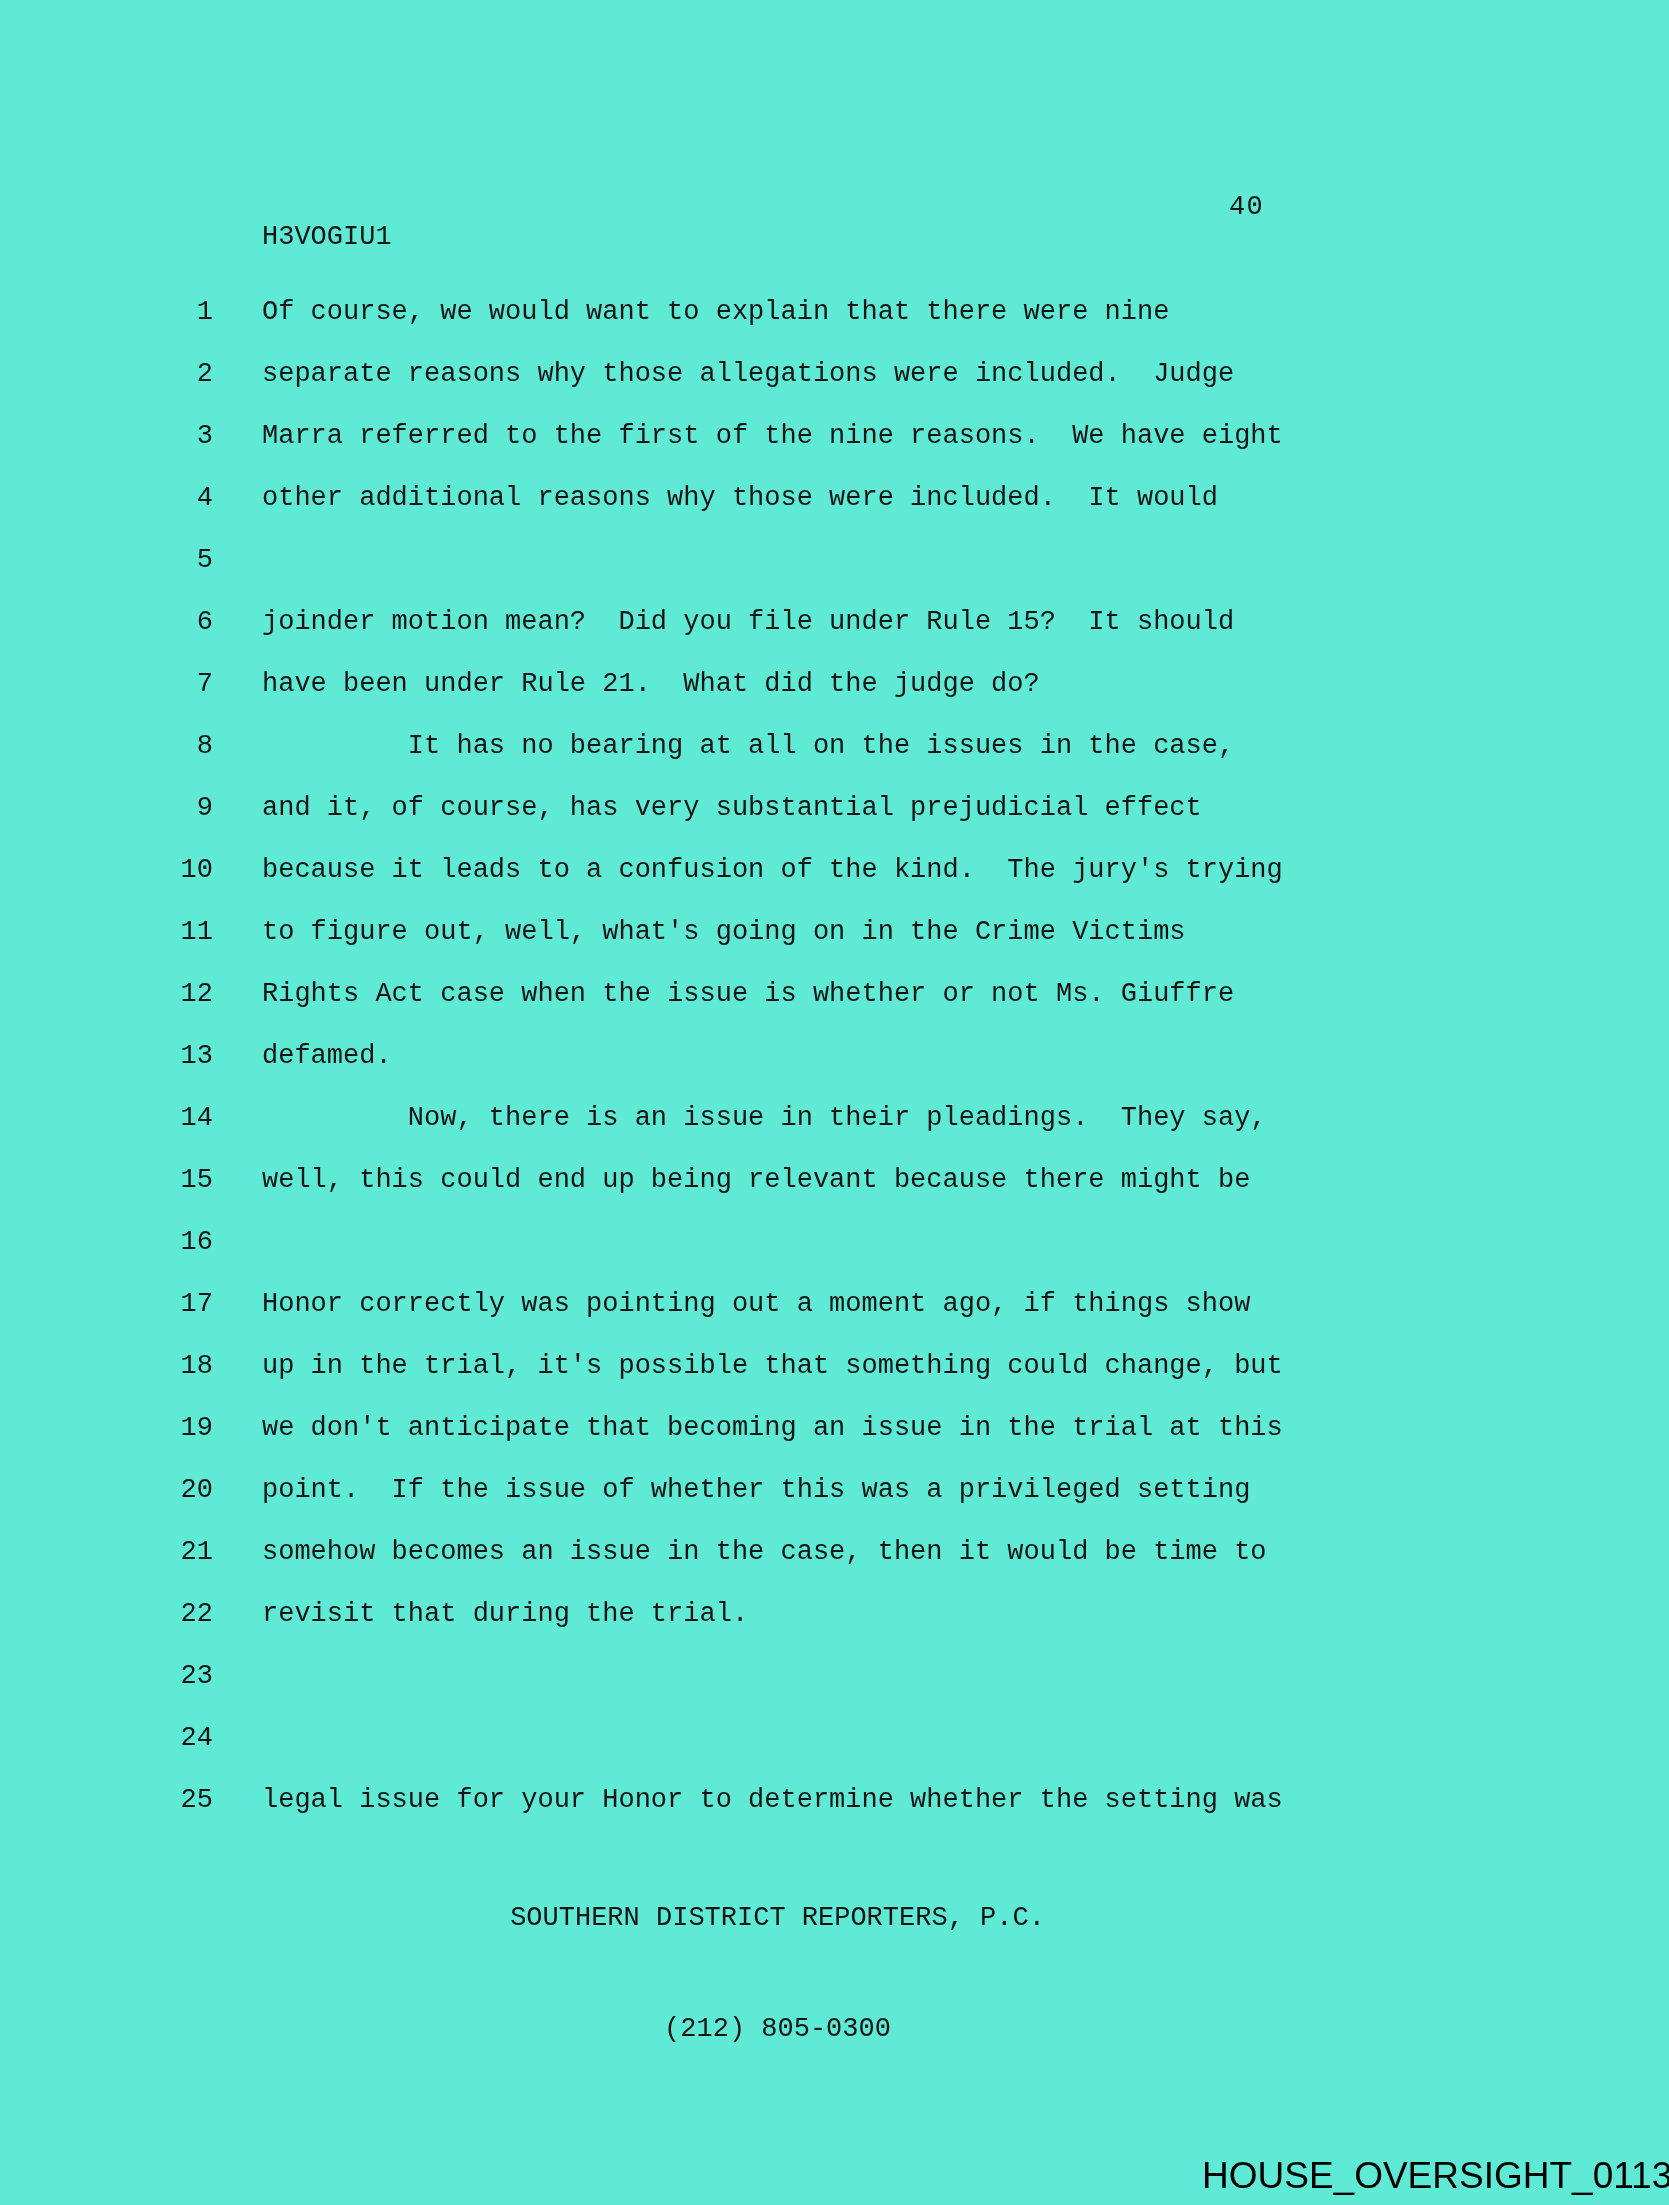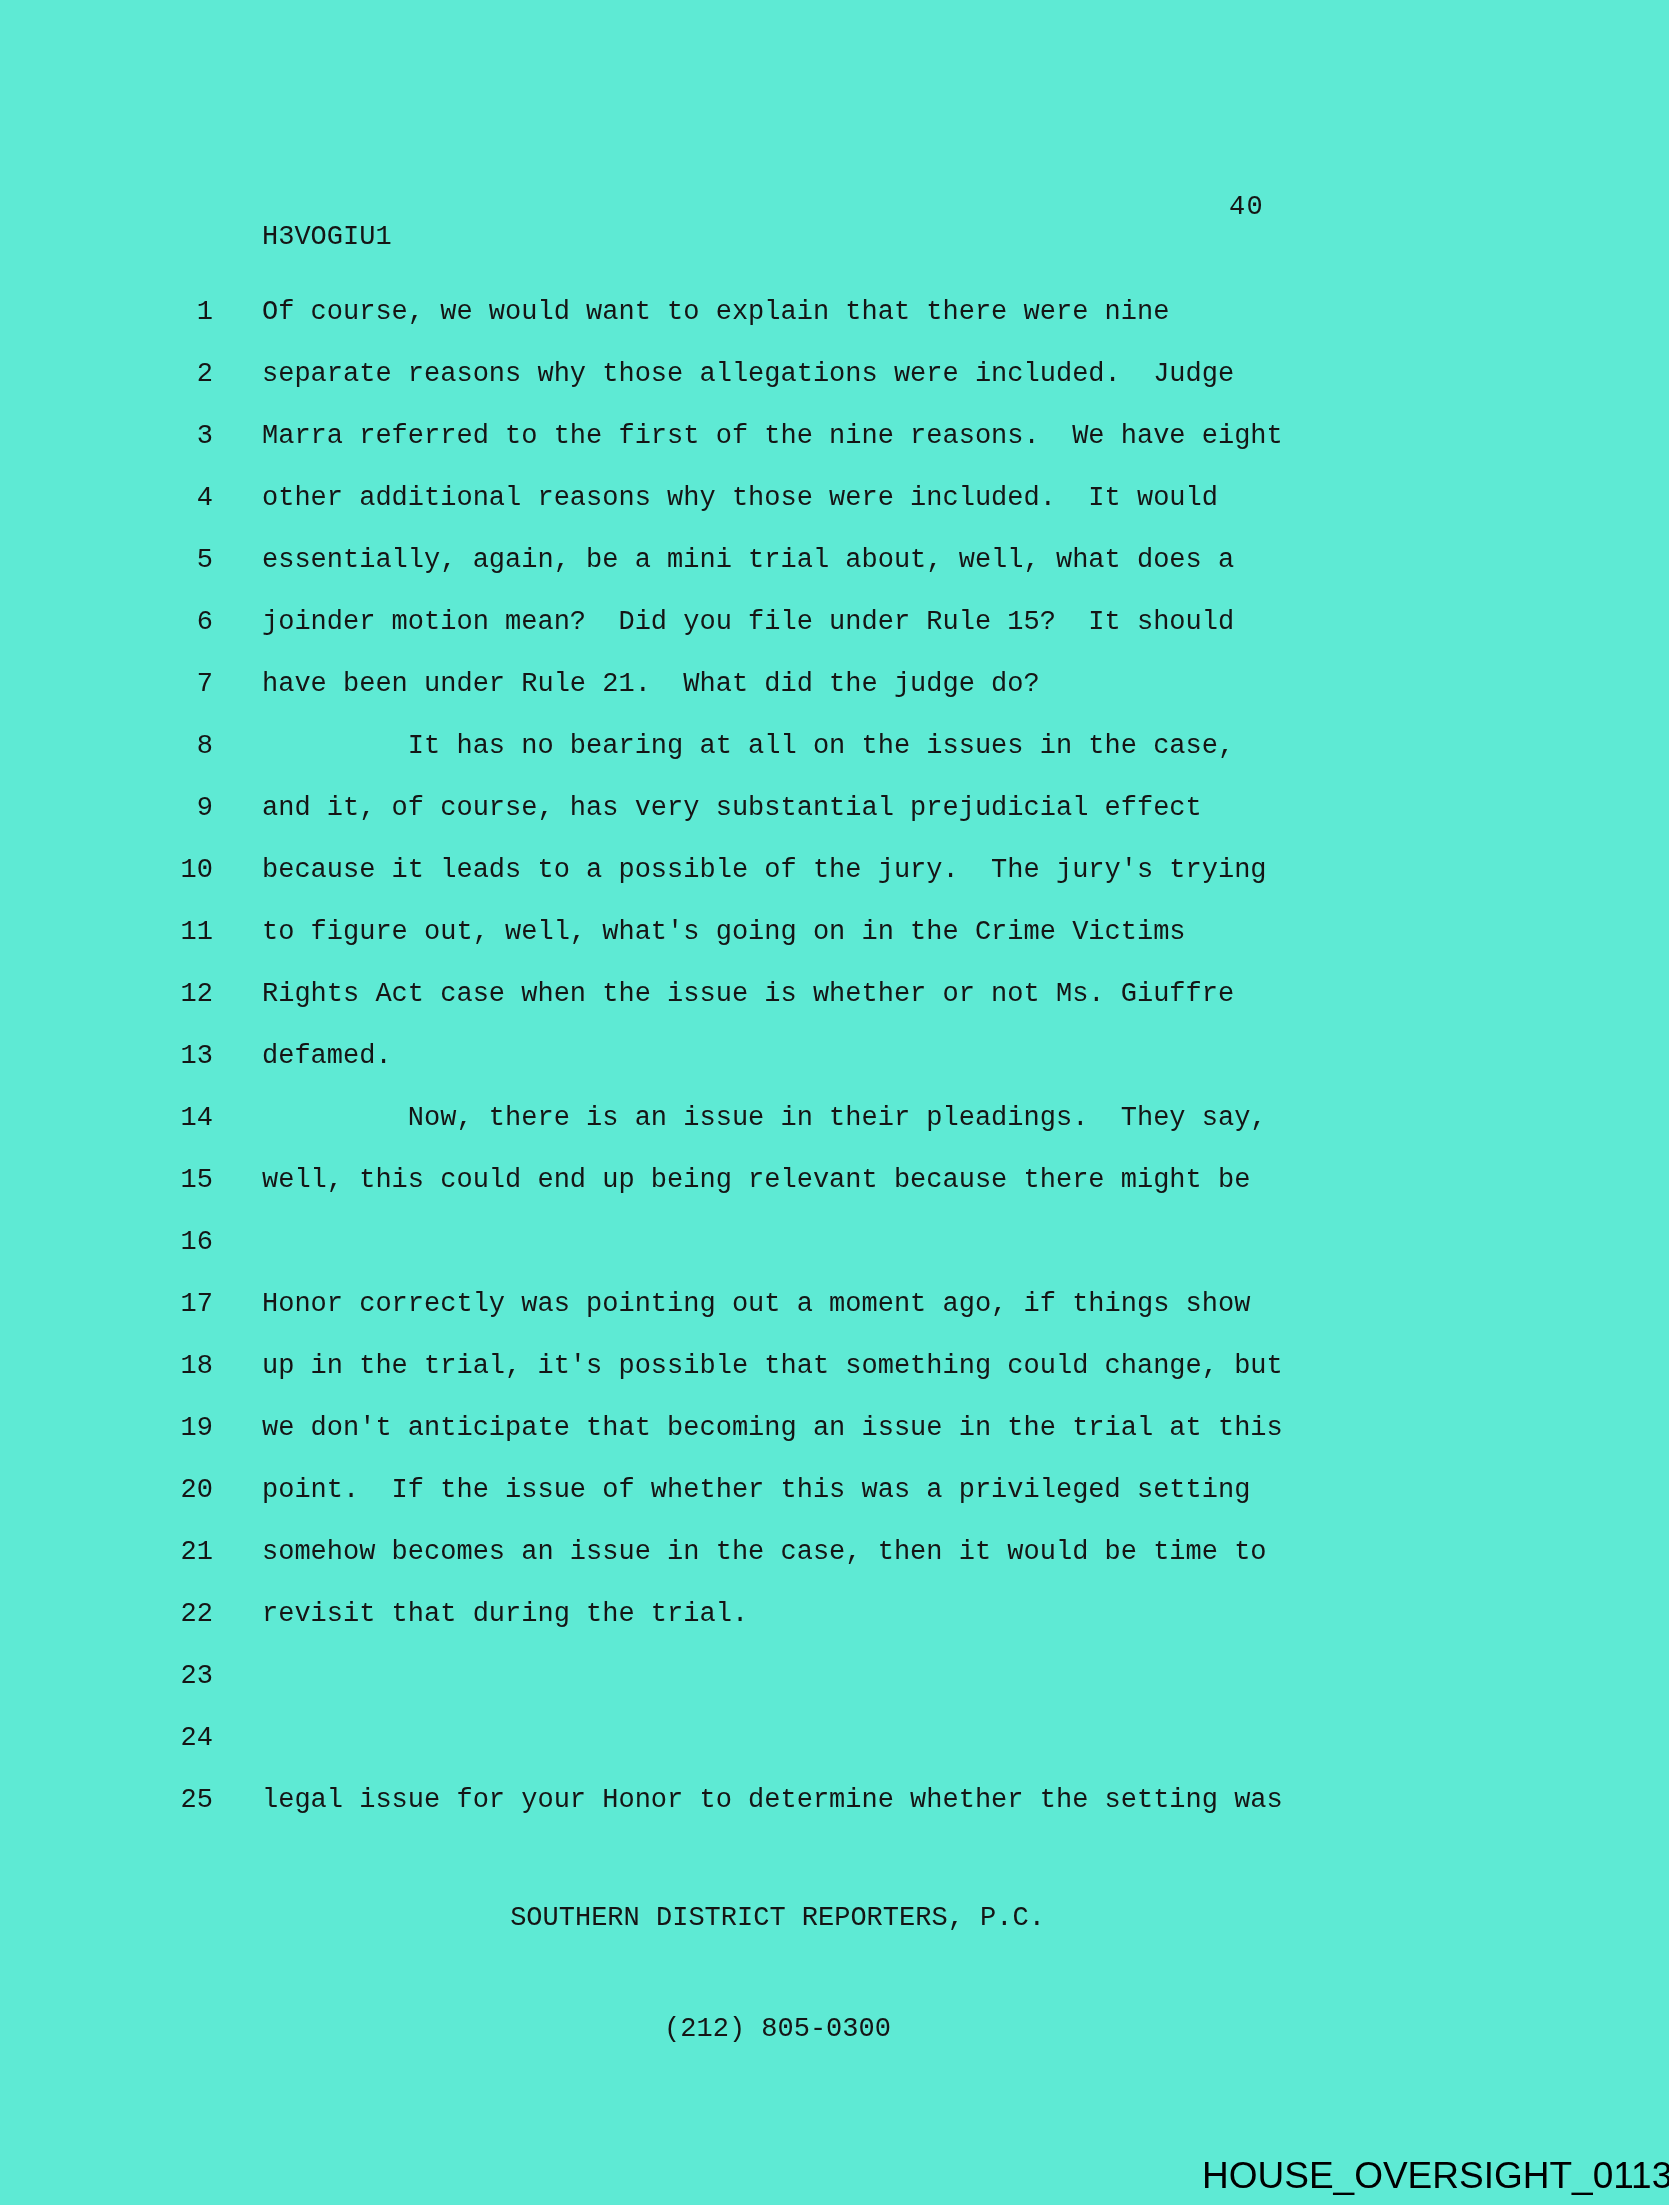--- a/index.html
+++ b/index.html
@@ -101,41 +101,40 @@
       <div class="row">
         <span class="num">3</span>
         <span class="txt">Marra referred to the first of the nine reasons.  We have eight</span>
       </div>
       <div class="row">
         <span class="num">4</span>
         <span class="txt">other additional reasons why those were included.  It would</span>
       </div>
       <div class="row">
         <span class="num">5</span>
-        <span class="txt">essentially, again, be a mini trial about, well, what does a</span>
       </div>
       <div class="row">
         <span class="num">6</span>
         <span class="txt">joinder motion mean?  Did you file under Rule 15?  It should</span>
       </div>
       <div class="row">
         <span class="num">7</span>
         <span class="txt">have been under Rule 21.  What did the judge do?</span>
       </div>
       <div class="row">
         <span class="num">8</span>
         <span class="txt">         It has no bearing at all on the issues in the case,</span>
       </div>
       <div class="row">
         <span class="num">9</span>
         <span class="txt">and it, of course, has very substantial prejudicial effect</span>
       </div>
       <div class="row">
         <span class="num">10</span>
-        <span class="txt">because it leads to a possible of the jury.  The jury's trying</span>
+        <span class="txt">because it leads to a confusion of the kind.  The jury's trying</span>
       </div>
       <div class="row">
         <span class="num">11</span>
         <span class="txt">to figure out, well, what's going on in the Crime Victims</span>
       </div>
       <div class="row">
         <span class="num">12</span>
         <span class="txt">Rights Act case when the issue is whether or not Ms. Giuffre</span>
       </div>
       <div class="row">

